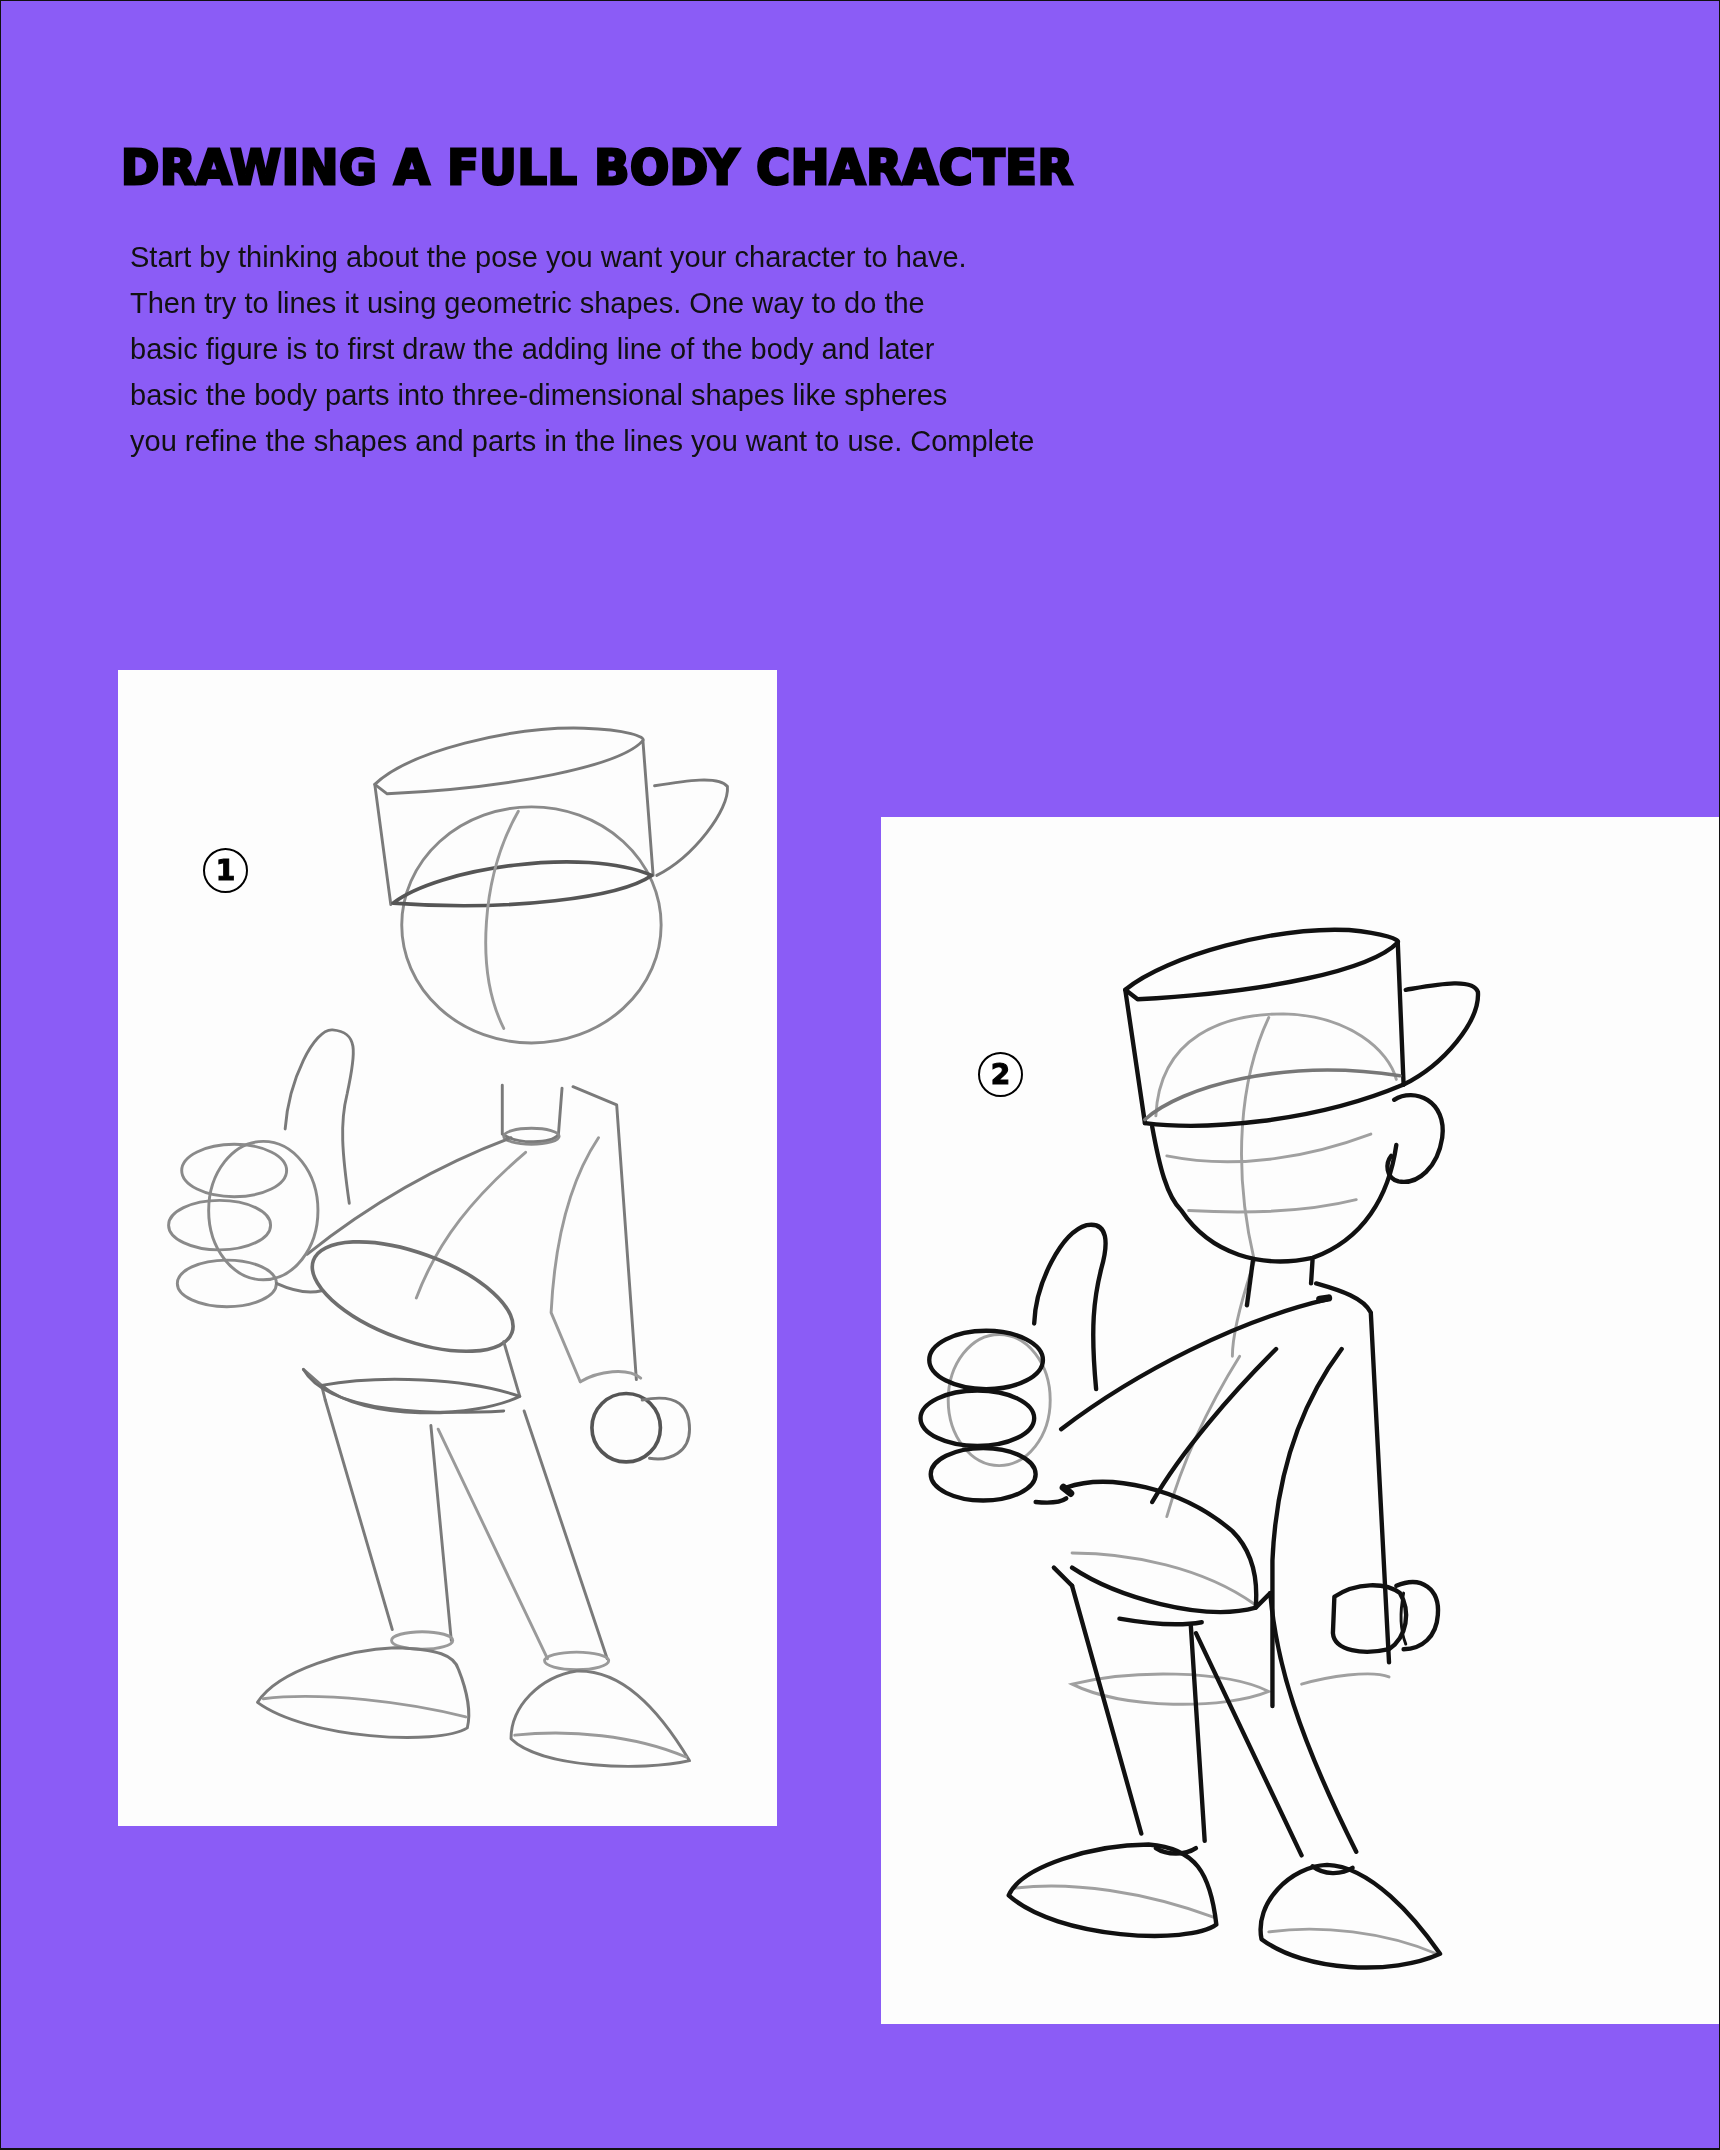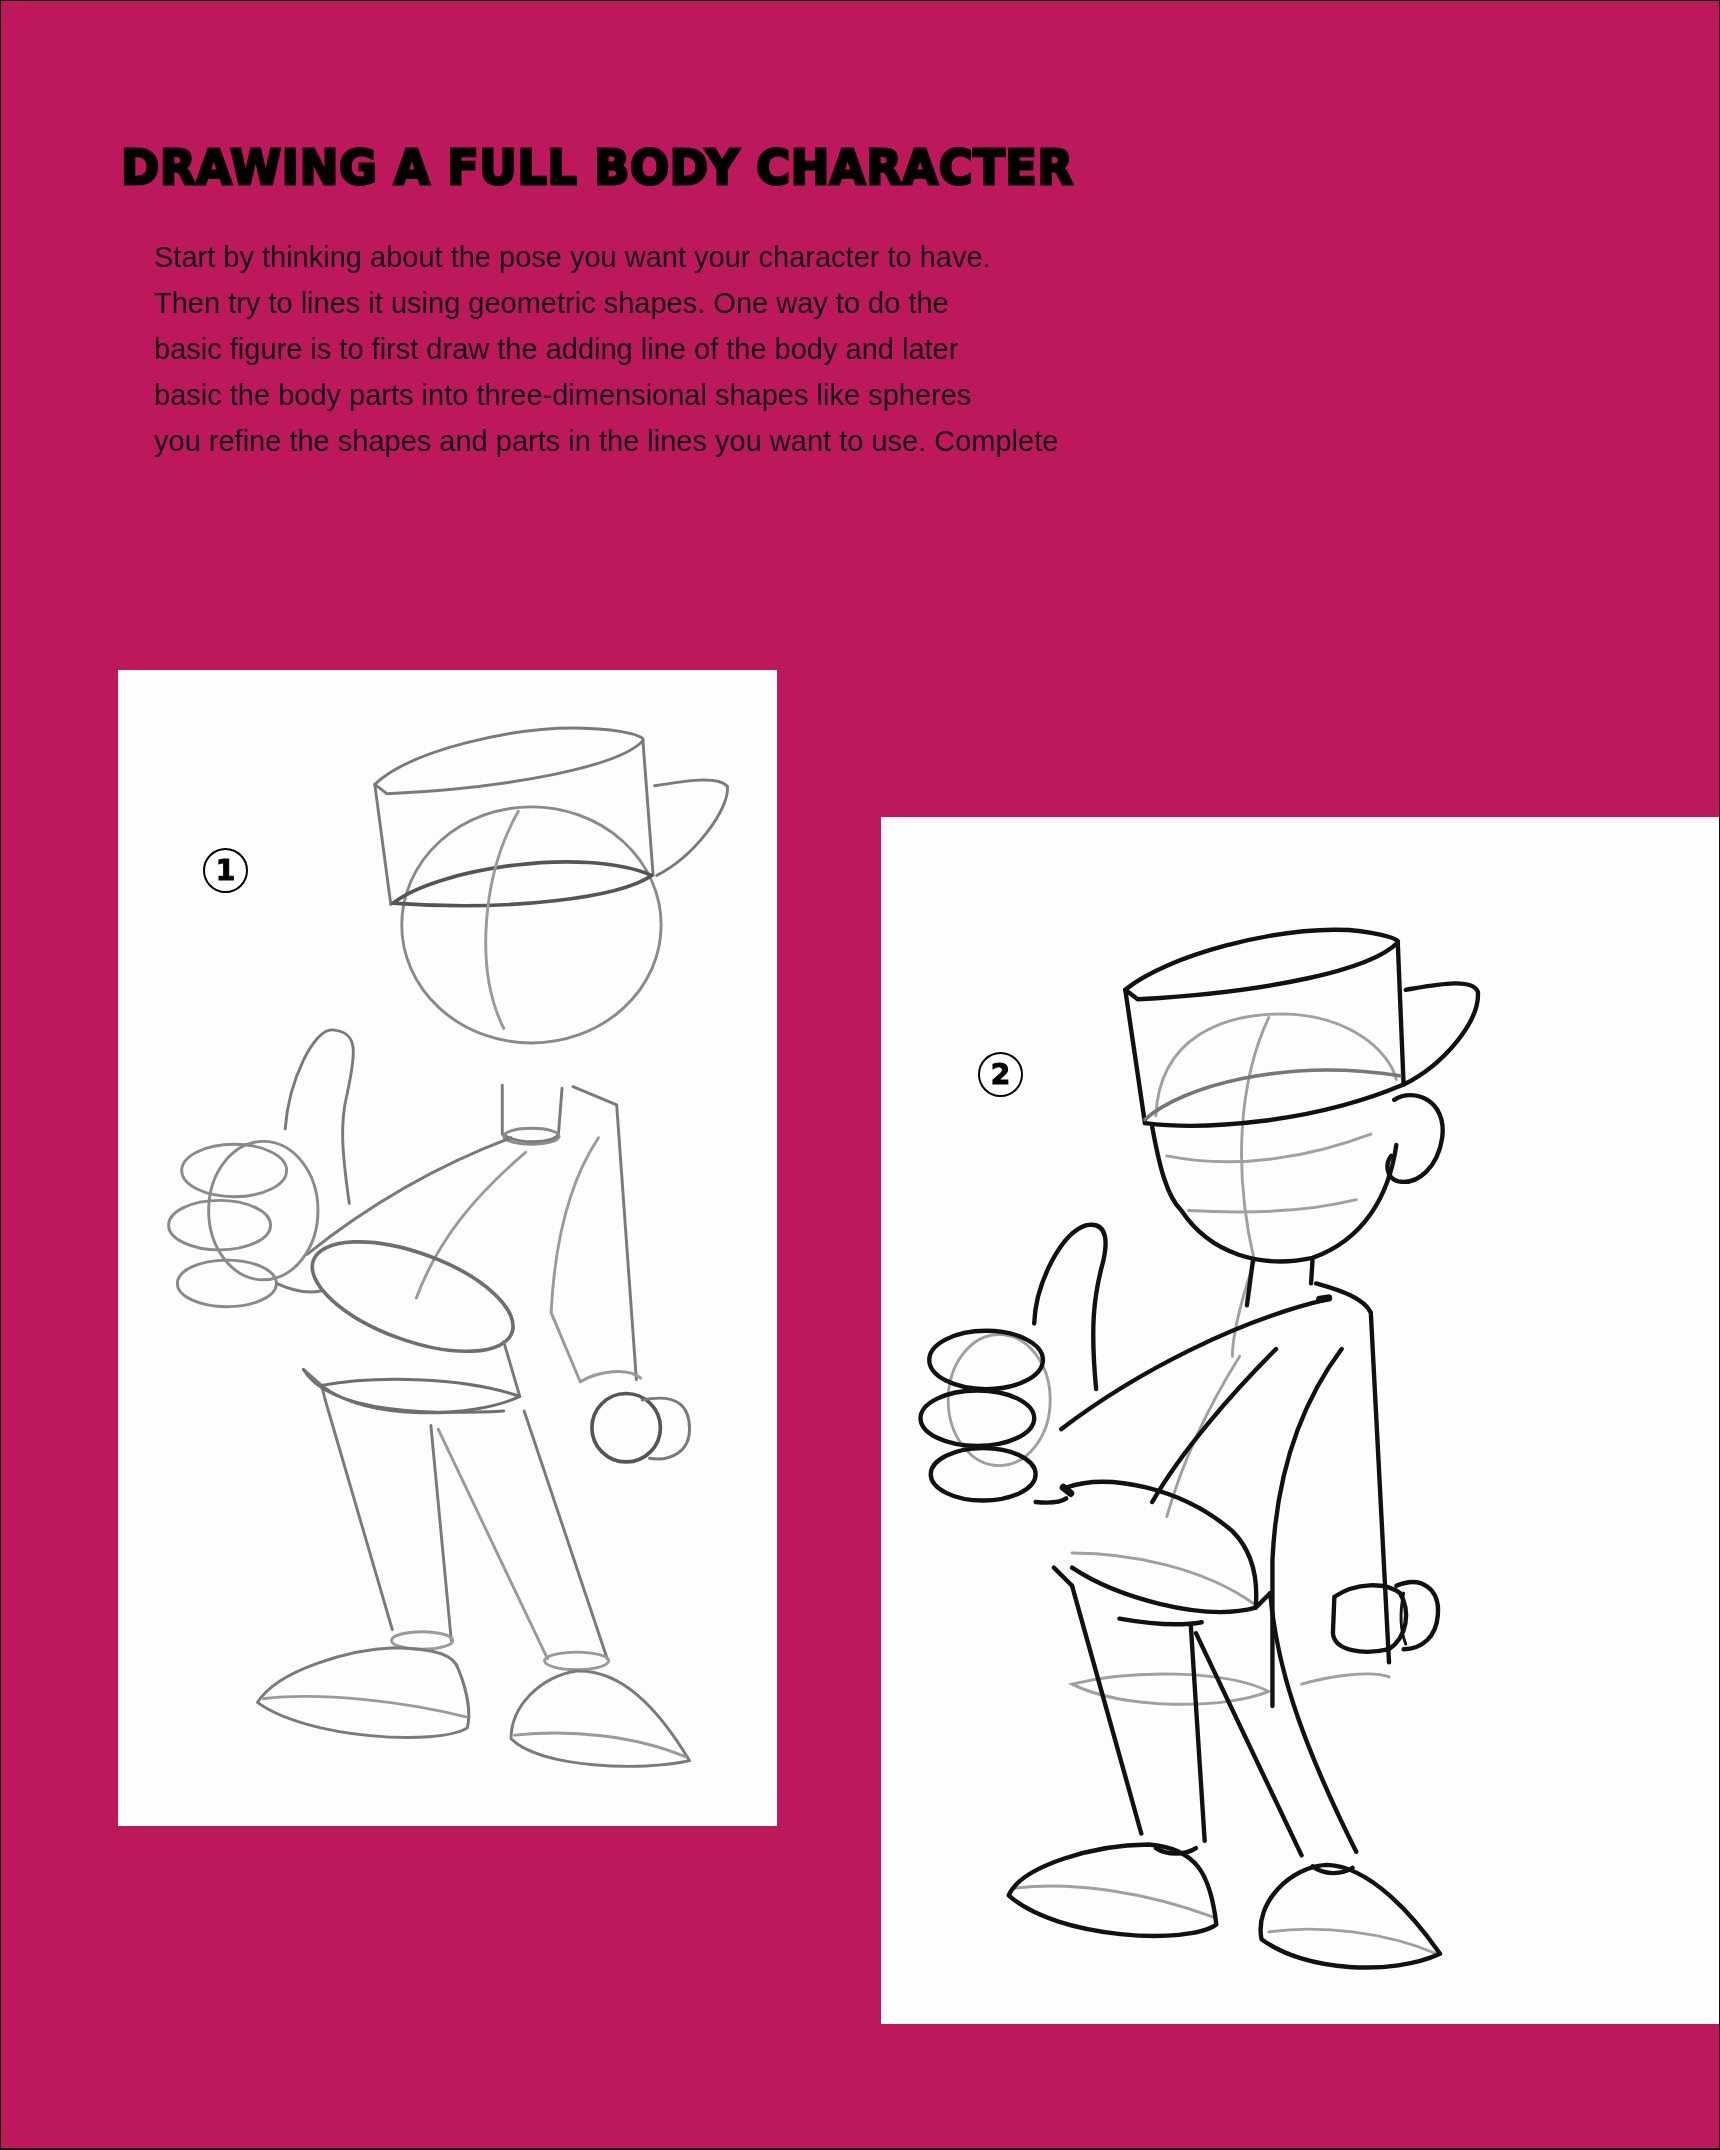--- a/index.html
+++ b/index.html
@@ -2,21 +2,21 @@
 <html style="font-size:11.7px"><head>
 <meta charset="utf-8">
 <style>
   html, body { margin: 0; padding: 0; background: #ffffff; }
   body { width: 1721px; height: 2151px; position: relative; overflow: hidden; }
   .page {
     position: absolute; left: 0; top: 0;
     width: 1721px; height: 2151px; box-sizing: border-box;
     border-left: 1.5px solid #111; border-right: 2.2px solid #111;
     border-top: 1.5px solid #111; border-bottom: 3.6px solid #111;
-    background: #be185d;
+    background: #8b5cf6;
   }
   .title {
     position: absolute; left: 120px; top: 136px;
     margin: 0;
     font-family: "DejaVu Sans", sans-serif;
     font-weight: bold;
     font-size: 48px;
     line-height: 61px;
     letter-spacing: 0.7px;
     color: #000;
@@ -27,21 +27,21 @@
   }
   .intro {
     position: absolute; left: 129px; top: 233px;
     width: 969px;
     margin: 0;
     font-family: "Liberation Sans", sans-serif;
     font-size: 29px;
     line-height: 46px;
     color: #111;
   }
-  .intro span { display: block; white-space: nowrap; margin-left: 24px; }
+  .intro span { display: block; white-space: nowrap; }
   .panel {
     position: absolute; background: #fdfdfd;
   }
   .panel-1 { left: 117px; top: 669px; width: 659px; height: 1156px; }
   .panel-2 { left: 880px; top: 816px; width: 838px; height: 1207px; }
   .figure { position: absolute; left: 0; top: 0; width: 1721px; height: 2151px; }
   .step-badge {
     position: absolute; width: 45px; height: 45px; box-sizing: border-box;
     border: 2.2px solid #000; border-radius: 50%;
     display: flex; align-items: center; justify-content: center;

